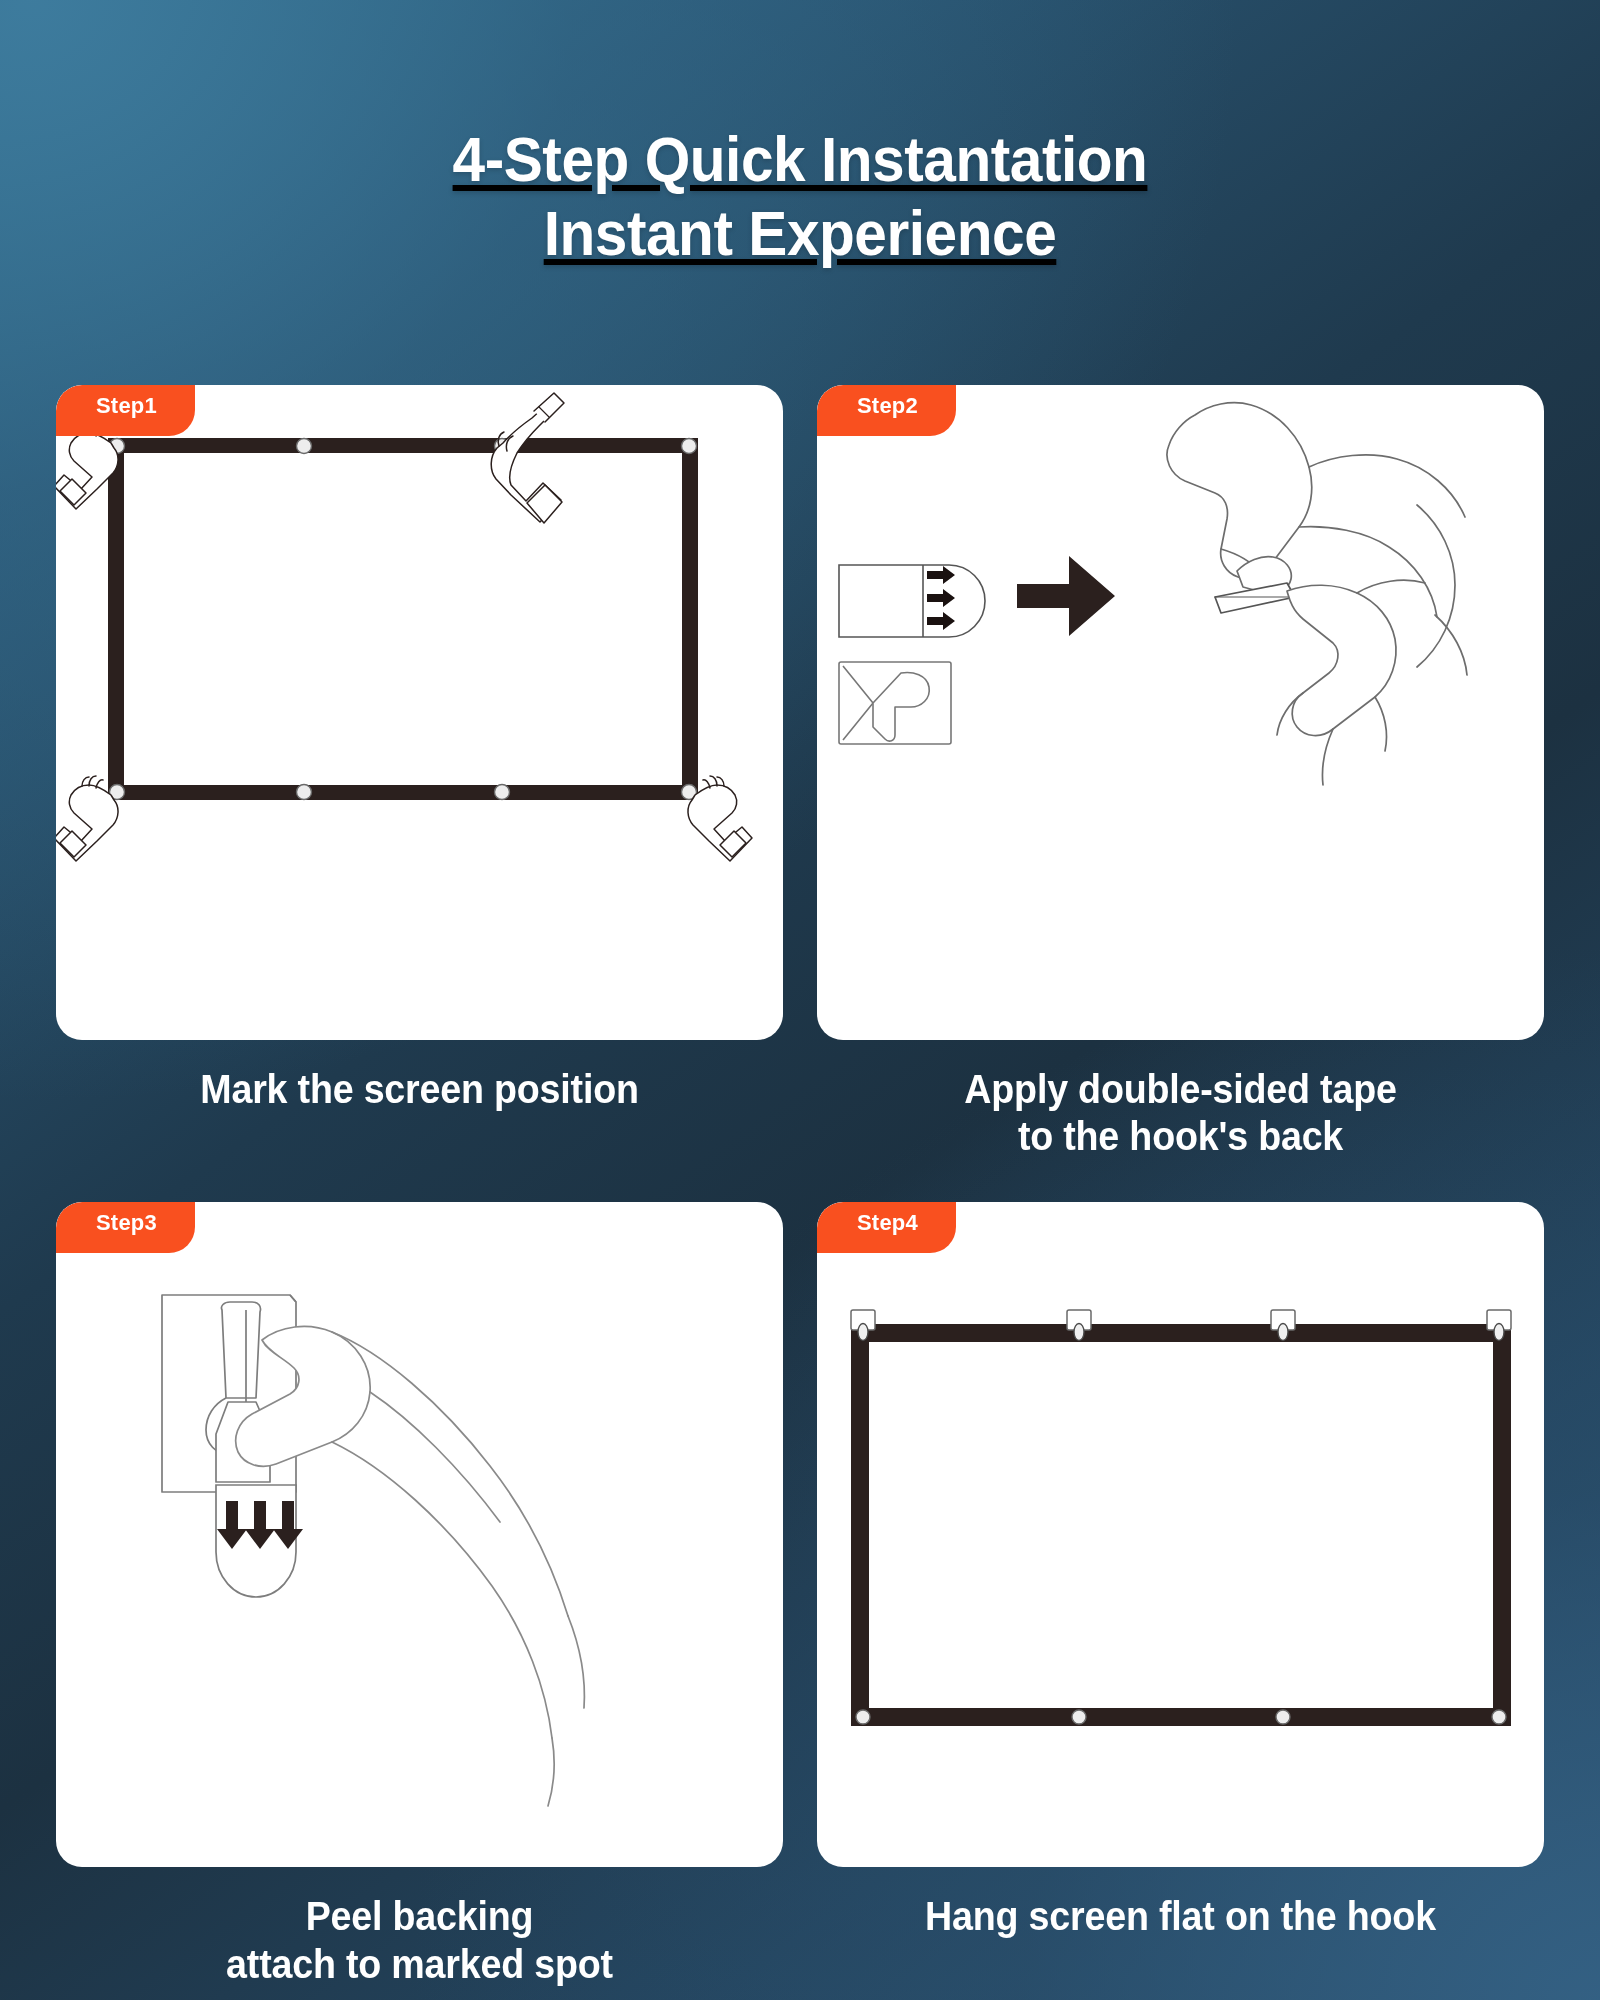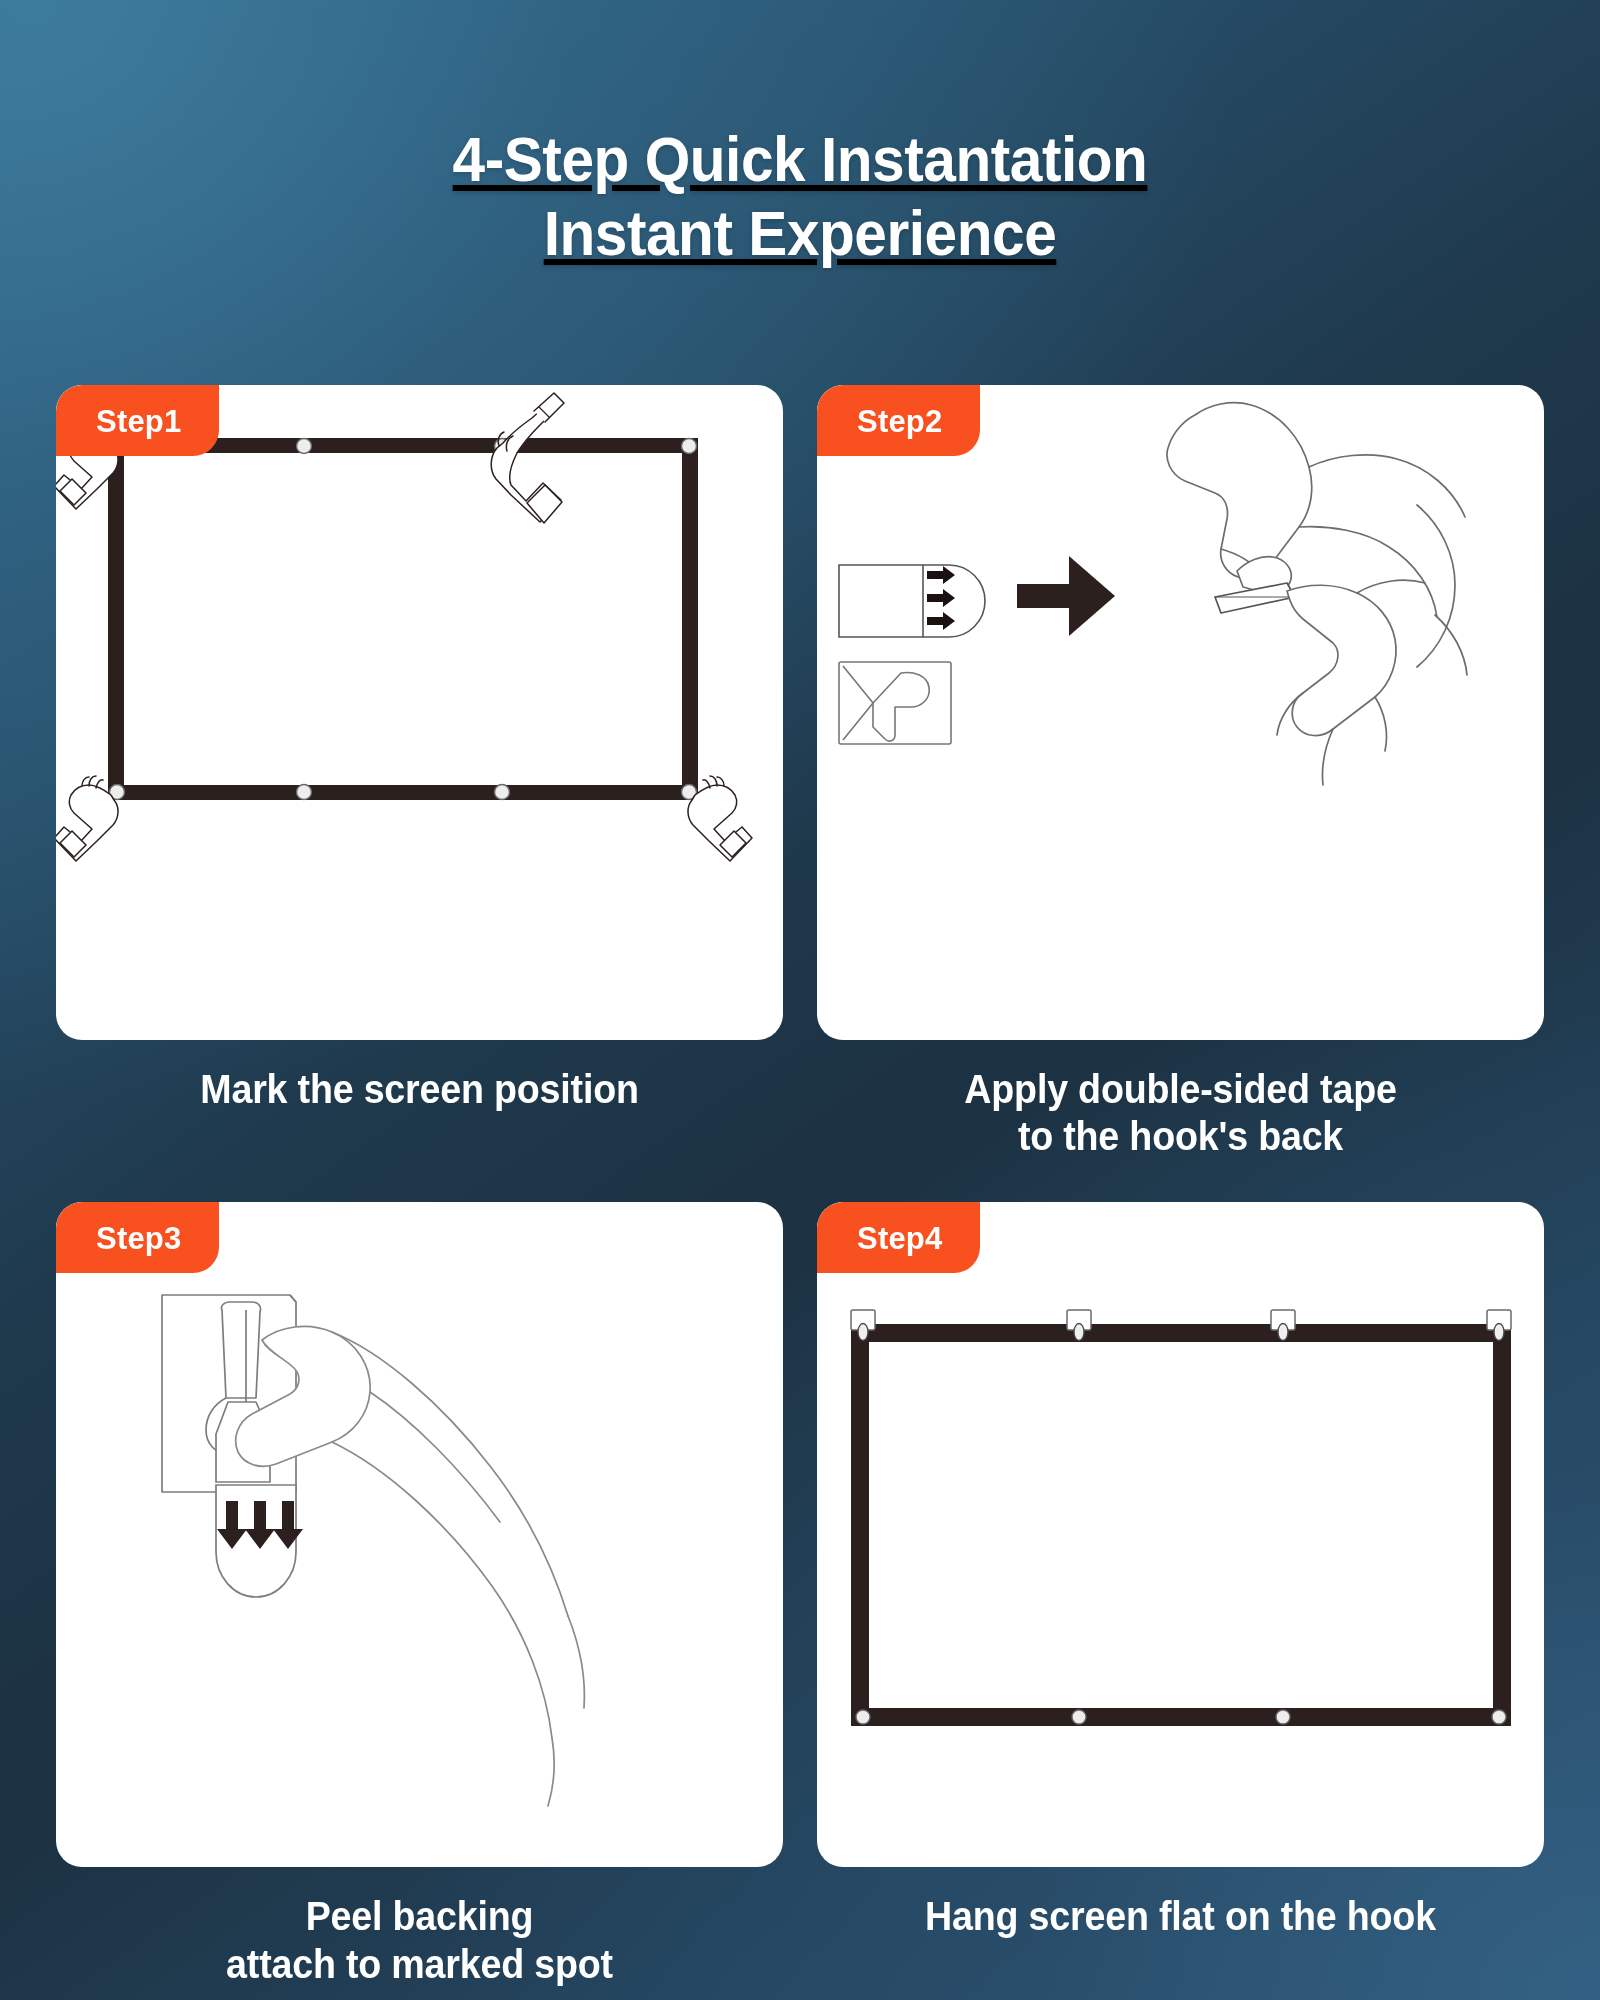--- a/index.html
+++ b/index.html
@@ -50,24 +50,24 @@
     border-radius:26px;
     height:655px;
     overflow:hidden;
   }
   .card.tall { height:665px; }
 
   .badge {
     position:absolute; left:0; top:0;
     background:#F9501F;
     color:#ffffff;
-    font-size:31px;
+    font-size:22px;
     font-weight:bold;
     line-height:1;
-    padding:21px 38px 19px 40px;
+    padding:10px 38px 19px 40px;
     border-top-left-radius:26px;
     border-bottom-right-radius:26px;
     letter-spacing:0.2px;
     z-index:5;
   }
 
   .caption {
     text-align:center;
     color:#ffffff;
     font-weight:bold;

